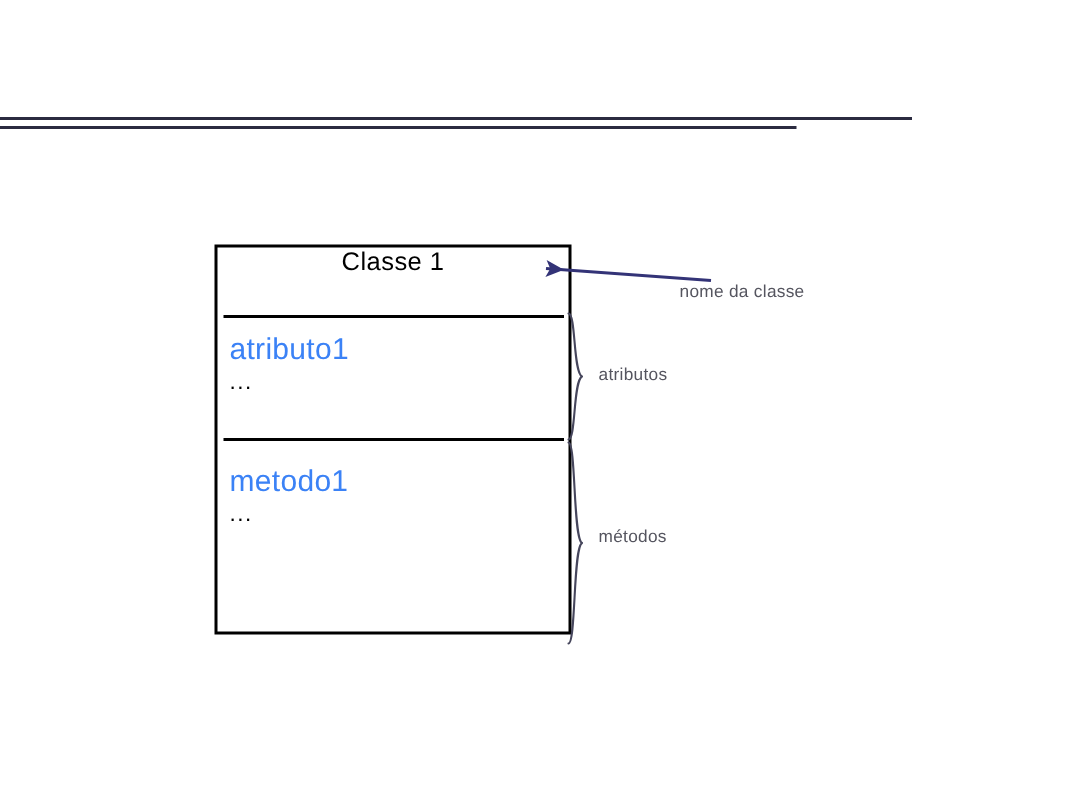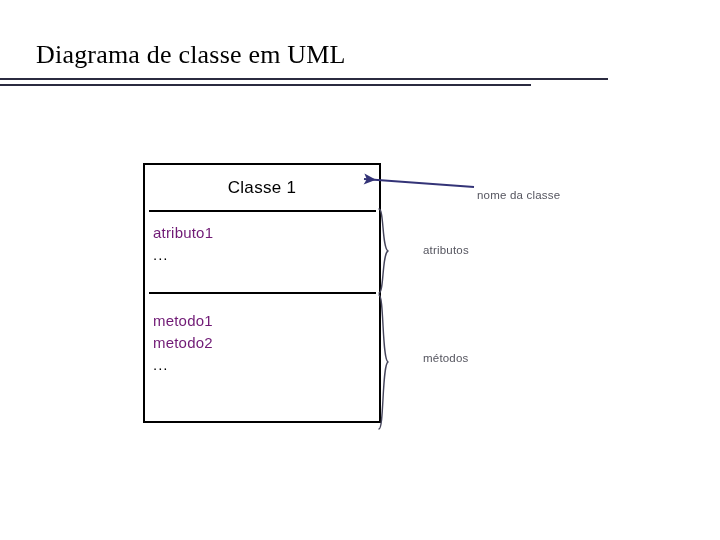--- a/index.html
+++ b/index.html
@@ -61,21 +61,21 @@
   .compartment {
     position: absolute;
     left: 0;
     width: 100%;
     box-sizing: border-box;
   }
   #compartment-name {
     top: 0px;
     height: 45px;
     display: flex;
-    align-items: center;
+    align-items: flex-start;
     justify-content: center;
   }
   #class-name-text {
     font-size: 17px;
     color: #000000;
     letter-spacing: 0.3px;
   }
   .separator {
     position: absolute;
     left: 4px;
@@ -90,23 +90,23 @@
     top: 47px;
     height: 80px;
     padding: 10px 0 0 8px;
   }
   #compartment-methods {
     top: 129px;
     height: 127px;
     padding: 16px 0 3px 8px;
   }
   .member-line {
-    font-size: 15px;
+    font-size: 20px;
     line-height: 22px;
-    color: #701a75;
+    color: #3b82f6;
     letter-spacing: 0.2px;
     white-space: nowrap;
   }
   .ellipsis-line {
     font-size: 15px;
     line-height: 22px;
     color: #000000;
     letter-spacing: 1px;
   }
 
@@ -138,42 +138,40 @@
     height: 136px;
   }
 
   
   .annotation {
     position: absolute;
     font-size: 11.5px;
     color: #55555f;
     white-space: nowrap;
     letter-spacing: 0.2px;
-    margin-left: 24px;
   }
   #label-nome-da-classe {
     left: 453px;
     top: 189px;
   }
   #label-atributos {
     left: 399px;
     top: 244px;
     text-align: right;
   }
   #label-metodos {
     left: 399px;
     top: 352px;
   }
 </style>
 </head>
 <body>
 
 <div id="slide">
 
-  <div id="slide-title">Diagrama de classe em UML</div>
 
   <div class="rule" id="rule-top"></div>
   <div class="rule" id="rule-bottom"></div>
 
   <div id="class-box">
 
     <div class="compartment" id="compartment-name">
       <span id="class-name-text">Classe 1</span>
     </div>
 
@@ -181,21 +179,20 @@
 
     <div class="compartment" id="compartment-attributes">
       <div class="member-line">atributo1</div>
       <div class="ellipsis-line">...</div>
     </div>
 
     <div class="separator" id="separator-2"></div>
 
     <div class="compartment" id="compartment-methods">
       <div class="member-line">metodo1</div>
-      <div class="member-line">metodo2</div>
       <div class="ellipsis-line">...</div>
     </div>
   </div>
 
   <svg id="arrow-name" viewBox="0 0 120 26">
     <defs>
       <marker id="arrowhead-left" markerWidth="7" markerHeight="7" refX="6" refY="3.2" orient="auto">
         <path d="M6,0.4 L0,3.2 L6,6 L4.6,3.2 Z" fill="#333377"></path>
       </marker>
     </defs>

